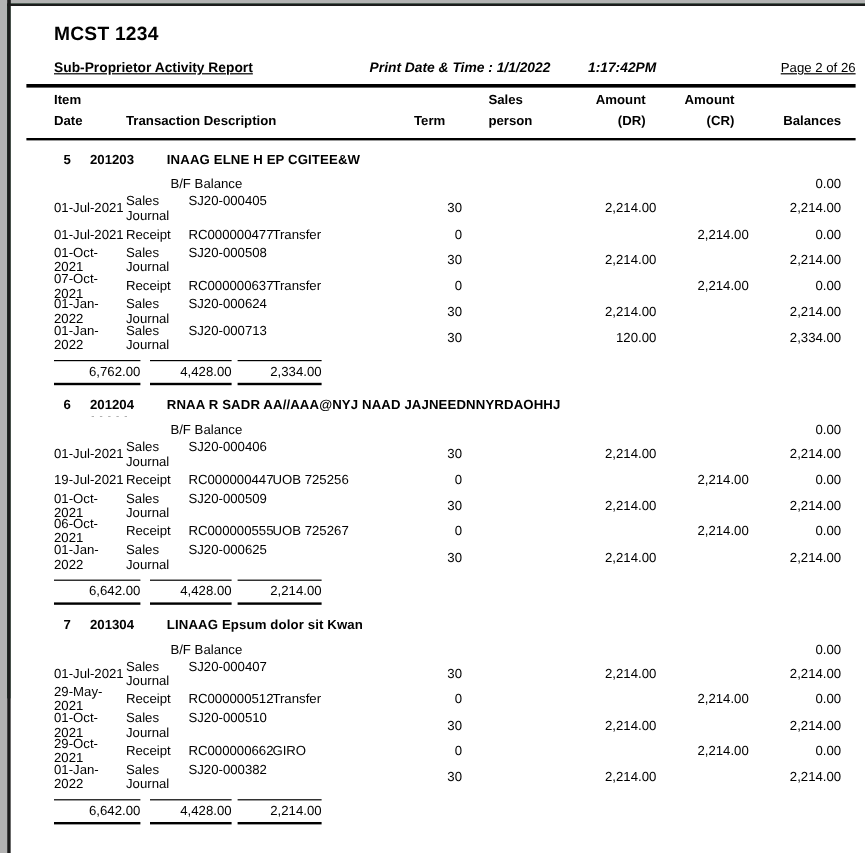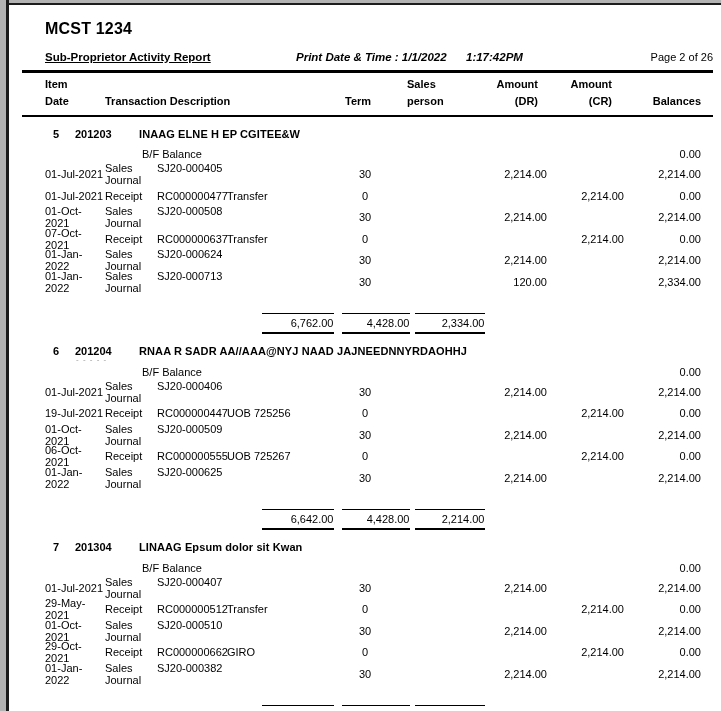--- a/index.html
+++ b/index.html
@@ -9,25 +9,25 @@
   .edge-left-grey  { position:absolute; left:0; top:0; width:6px; height:711px; background:#b3b3b3; }
   .edge-left-dark  { position:absolute; left:6px; top:0; width:3px; height:711px; background:#1c1c1c; }
   .edge-top-grey   { position:absolute; left:0; top:0; width:721px; height:3px; background:#b3b3b3; }
   .edge-top-dark   { position:absolute; left:6px; top:3px; width:715px; height:2px; background:#1c1c1c; }
 
   .page { position:absolute; left:9px; top:5px; width:712px; height:706px;
           background:#fff; padding:15px 8px 0 13px; }
 
   .doc-title { margin-left:23px; font-size:16px; font-weight:bold; letter-spacing:0.2px; }
 
-  .ph-row { display:flex; align-items:center; margin-top:13px; font-size:11.5px; }
+  .ph-row { display:flex; align-items:center; margin-top:13px; font-size:11.5px;gap:12px; }
   .ph-title { margin-left:23px; width:251px; font-weight:bold; text-decoration:underline; }
   .ph-print { width:170px; font-weight:bold; font-style:italic; }
   .ph-time  { font-weight:bold; font-style:italic; }
-  .ph-page  { margin-left:auto; font-size:11px; }
+  .ph-page  { margin-left:auto; font-size:11px;text-decoration:underline; }
 
   .rule-thick { height:2.5px; background:#000; margin-top:7px; }
   .rule-med   { height:2px;   background:#000; }
 
   .cols { display:flex; margin-left:23px; margin-top:5px; font-size:11px; font-weight:bold; }
   .cols .cell { display:flex; flex-direction:column; }
   .cols .l1 { height:17px; }
   .cols .l2 { height:16px; }
   .h-date { width:60px; }
   .h-desc { width:240px; }
@@ -51,27 +51,27 @@
   .bf-row { display:flex; height:19px; align-items:center; }
   .bf-label { margin-left:97px; }
   .bf-value { margin-left:auto; width:77px; text-align:right; }
 
   .txn-row { display:flex; height:21.5px; align-items:center; }
   .c-date { width:60px; }
   .c-desc { width:240px; display:flex; }
   .t-type { width:52px; }
   .t-doc  { width:70px; }
   .t-ref  { flex:1; }
-  .c-term { width:40px; text-align:center; }
+  .c-term { width:40px; text-align:right; }
   .c-sales{ width:66px; }
   .c-dr   { width:96px; text-align:right; }
   .c-cr   { width:77px; text-align:right; }
   .c-bal  { width:77px; text-align:right; }
 
-  .totals-row { display:flex; justify-content:center; margin-top:20px; }
+  .totals-row { display:flex; justify-content:flex-start; margin-top:7px; }
   .tot { border-top:1.5px solid #000; border-bottom:2px solid #000;
          padding:3.5px 0 3px 0; text-align:right; }
   .tot-dr  { width:72px; }
   .tot-cr  { width:68px; margin-left:8px; }
   .tot-bal { width:70px; margin-left:5px; }
 </style>
 </head>
 <body>
 
 <div class="viewport">

